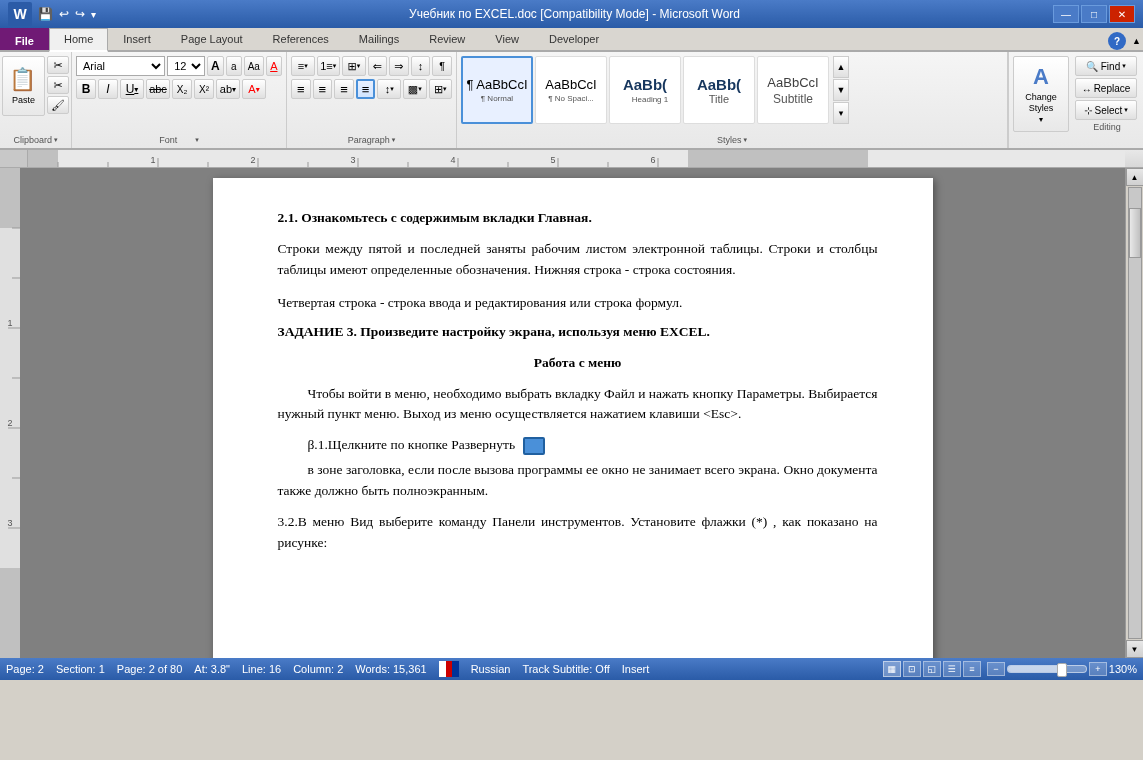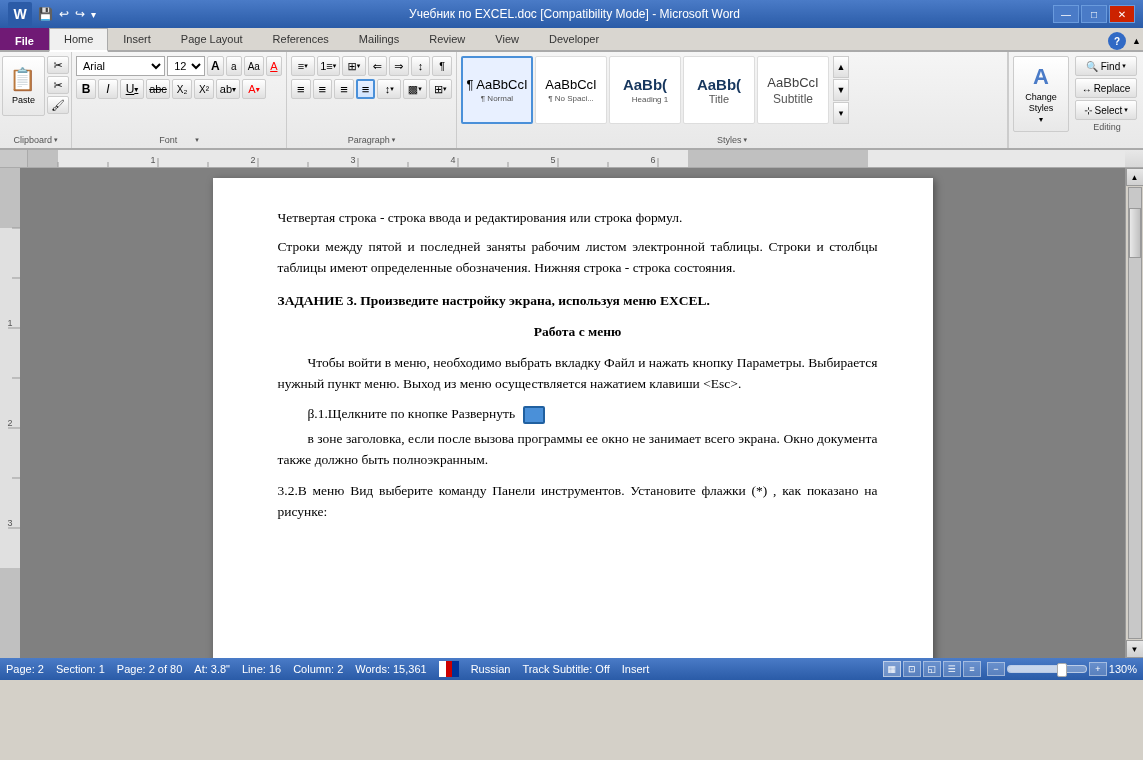--- a/index.html
+++ b/index.html
@@ -429,26 +429,29 @@
       </g>
       <text x="10" y="158" font-size="9" fill="#555" text-anchor="middle">1</text>
       <text x="10" y="258" font-size="9" fill="#555" text-anchor="middle">2</text>
       <text x="10" y="358" font-size="9" fill="#555" text-anchor="middle">3</text>
     </svg>
   </div>
 
   <div class="doc-scroll-area" style="flex:1; overflow:hidden; padding:10px; display:flex; justify-content:center; align-items:flex-start;">
     <div class="page" style="width:720px; min-height:560px; background:white; padding:30px 55px 30px 65px; box-shadow:2px 2px 8px rgba(0,0,0,0.4); font-family:'Times New Roman',Times,serif; font-size:13.5px; line-height:1.55; color:#000; position:relative;">
 
-
+      <div class="doc-heading" style="font-weight:bold; font-size:13.5px; margin-bottom:10px;">
+        <span>2.1. Ознакомьтесь с содержимым вкладки Главная.</span>
+      </div>
+
+      <div class="doc-para" style="margin-bottom:12px; text-align:justify;">
+        <span>Строки между пятой и последней заняты рабочим листом электронной таблицы. Строки и столбцы таблицы имеют определенные обозначения. Нижняя  строка - строка состояния.</span>
+      </div>
       <div class="doc-para" style="margin-bottom:8px; text-align:left;">
         <span>Четвертая строка - строка ввода и редактирования или строка формул.</span>
-      </div>
-      <div class="doc-para" style="margin-bottom:12px; text-align:justify;">
-        <span>Строки между пятой и последней заняты рабочим листом электронной таблицы. Строки и столбцы таблицы имеют определенные обозначения. Нижняя  строка - строка состояния.</span>
       </div>
 
       <div class="doc-task" style="font-size:13.5px; margin-bottom:10px;">
         <span>ЗАДАНИЕ 3. Произведите настройку экрана, используя меню EXCEL.</span>
       </div>
 
       <div class="doc-center" style="text-align:center; font-weight:bold; margin-bottom:10px;">
         <span>Работа с меню</span>
       </div>
 

